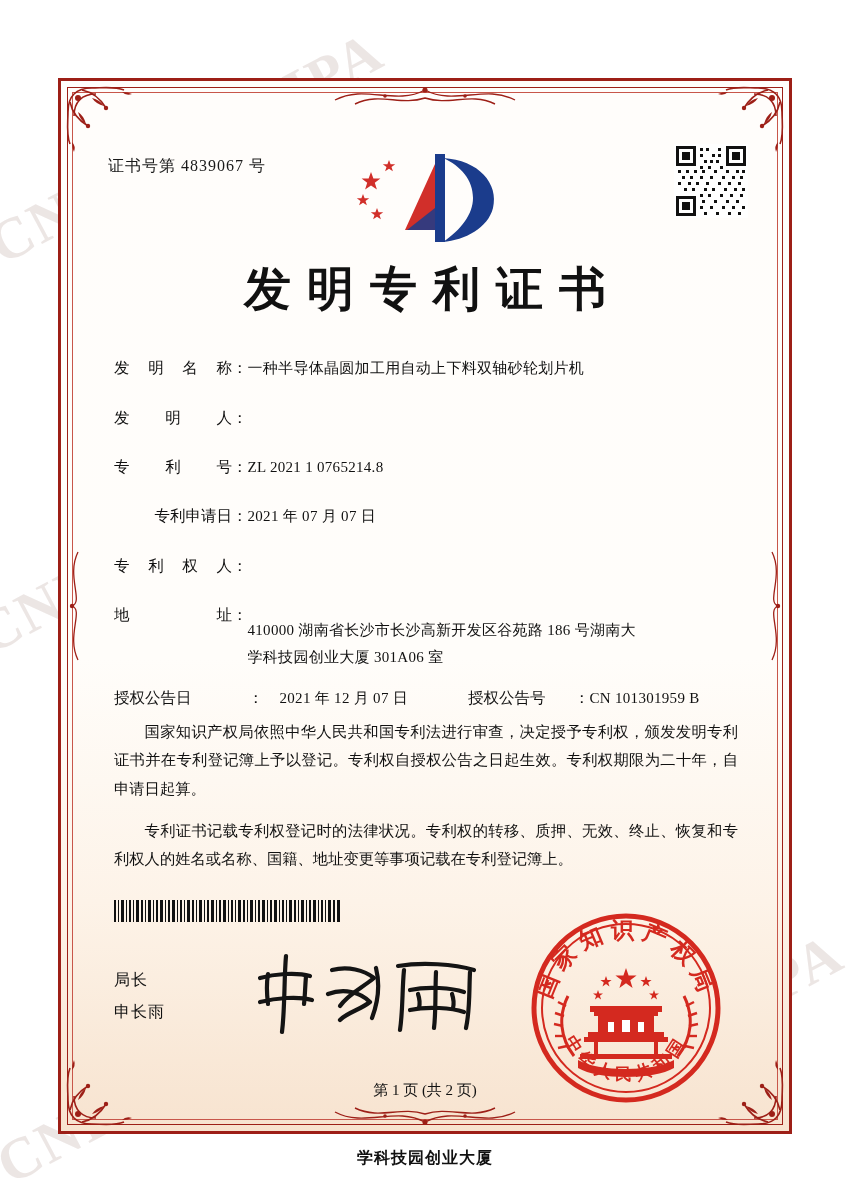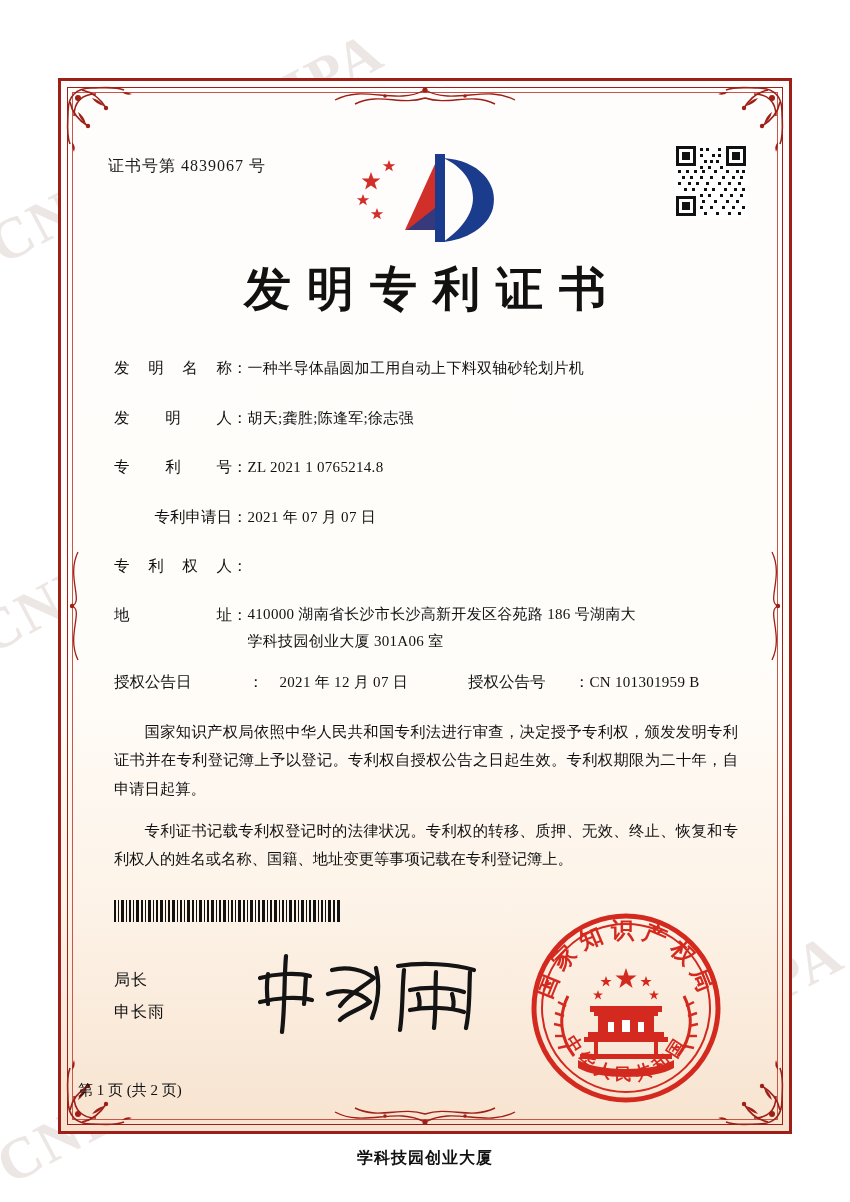--- a/index.html
+++ b/index.html
@@ -250,21 +250,21 @@
     width: 196px;
     height: 196px;
   }
   .seal svg { display: block; width: 100%; height: 100%; }
 
   .page-no {
     position: absolute;
     left: 0;
     right: 0;
     bottom: 14px;
-    text-align: left;
+    text-align: center;
     font-size: 15px;
     color: #111;
   }
 
   .footer-note {
     position: absolute;
     left: 0;
     right: 0;
     top: 1148px;
     text-align: center;
@@ -550,21 +550,20 @@
         <div class="field-value">一种半导体晶圆加工用自动上下料双轴砂轮划片机</div>
       </div>
 
       <div class="field-row">
         <div class="field-label">
           <span>发</span>
           <span>明</span>
           <span>人</span>
         </div>
         <div class="field-colon">：</div>
-        <div class="field-value">胡天;龚胜;陈逢军;徐志强</div>
       </div>
 
       <div class="field-row">
         <div class="field-label">
           <span>专</span>
           <span>利</span>
           <span>号</span>
         </div>
         <div class="field-colon">：</div>
         <div class="field-value">ZL 2021 1 0765214.8</div>
@@ -587,21 +586,21 @@
         </div>
         <div class="field-colon">：</div>
       </div>
 
       <div class="field-row" style="align-items:flex-start; margin-bottom:20px;">
         <div class="field-label">
           <span>地</span>
           <span>址</span>
         </div>
         <div class="field-colon">：</div>
-        <div style="flex:1;">
+        <div style="flex:1;margin-top:16px;">
           <div class="field-value">410000 湖南省长沙市长沙高新开发区谷苑路 186 号湖南大</div>
           <div class="field-value addr-line2">学科技园创业大厦 301A06 室</div>
         </div>
       </div>
 
       <div class="row-two">
         <div class="half first">
           <div class="field-label" style="justify-content:flex-start;">
             <span>授权公告日</span>
           </div>

